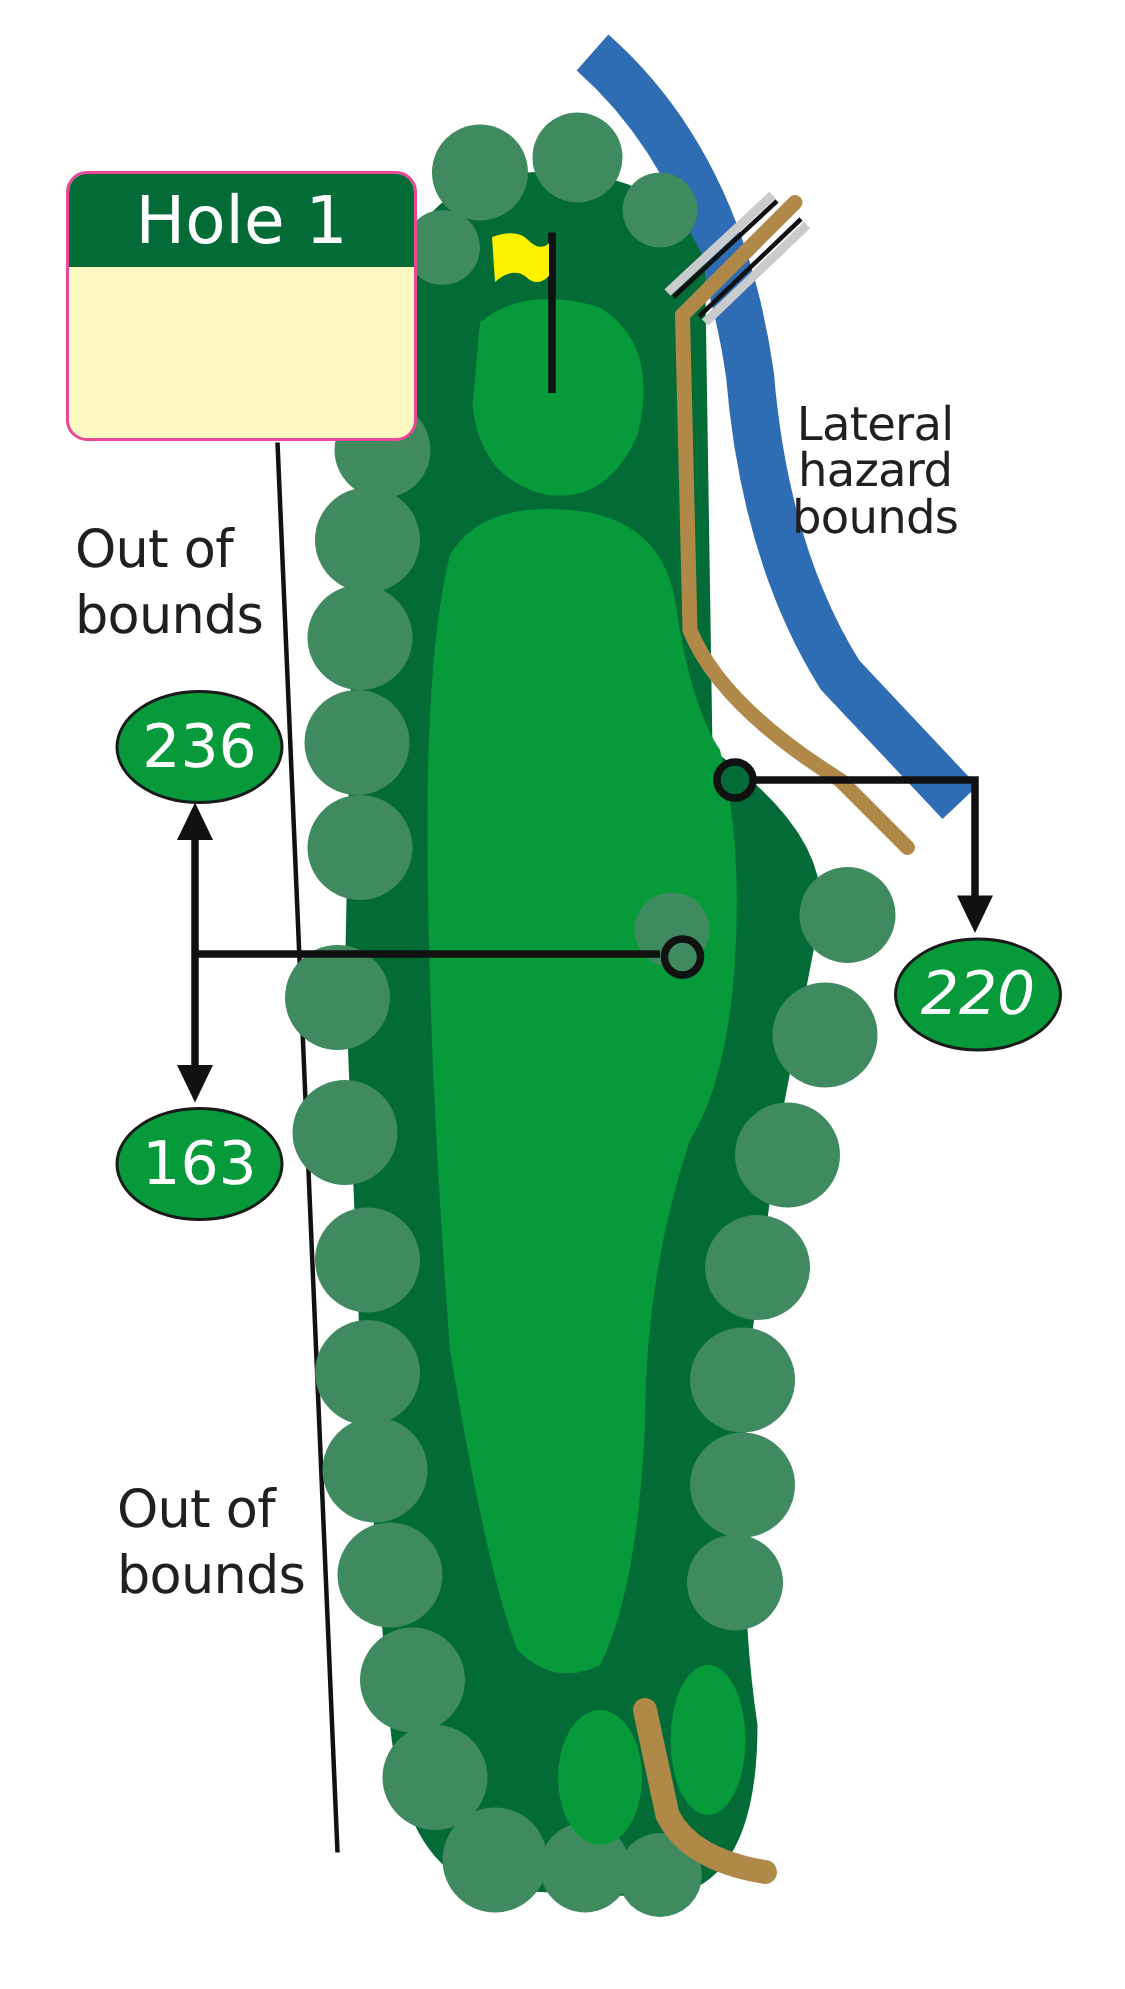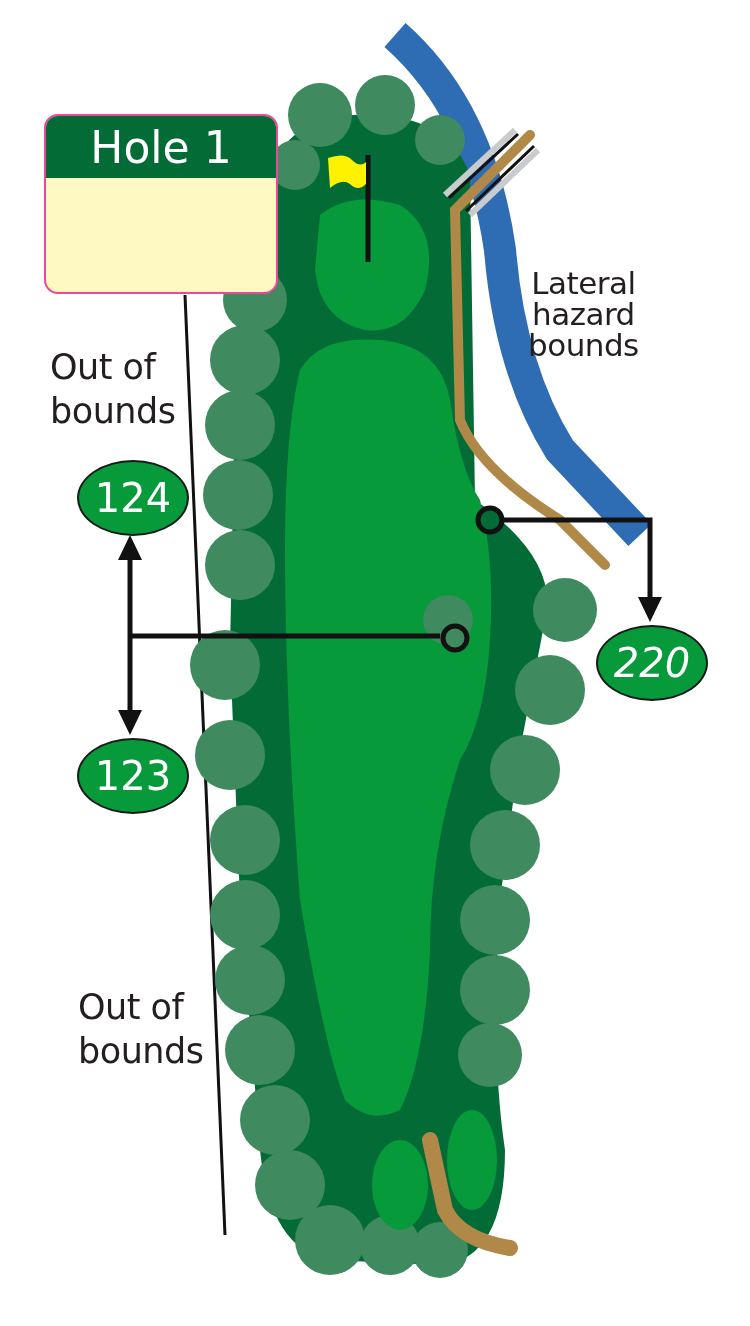--- a/index.html
+++ b/index.html
@@ -103,15 +103,15 @@
 <div class="lbl" style="left:50px;top:345px;">
   <div>Out of</div>
   <div>bounds</div>
 </div>
 
 <div class="lbl" style="left:78px;top:985px;">
   <div>Out of</div>
   <div>bounds</div>
 </div>
 
-<div class="oval" style="left:77px;top:460px;width:108px;height:72px;line-height:72px;">124</div>
-<div class="oval" style="left:77px;top:738px;width:108px;height:72px;line-height:72px;">123</div>
+<div class="oval" style="left:77px;top:460px;width:108px;height:72px;line-height:72px;">236</div>
+<div class="oval" style="left:77px;top:738px;width:108px;height:72px;line-height:72px;">163</div>
 <div class="oval" style="left:596px;top:625px;width:108px;height:72px;line-height:72px;font-style:italic;">220</div>
 
 </body></html>

